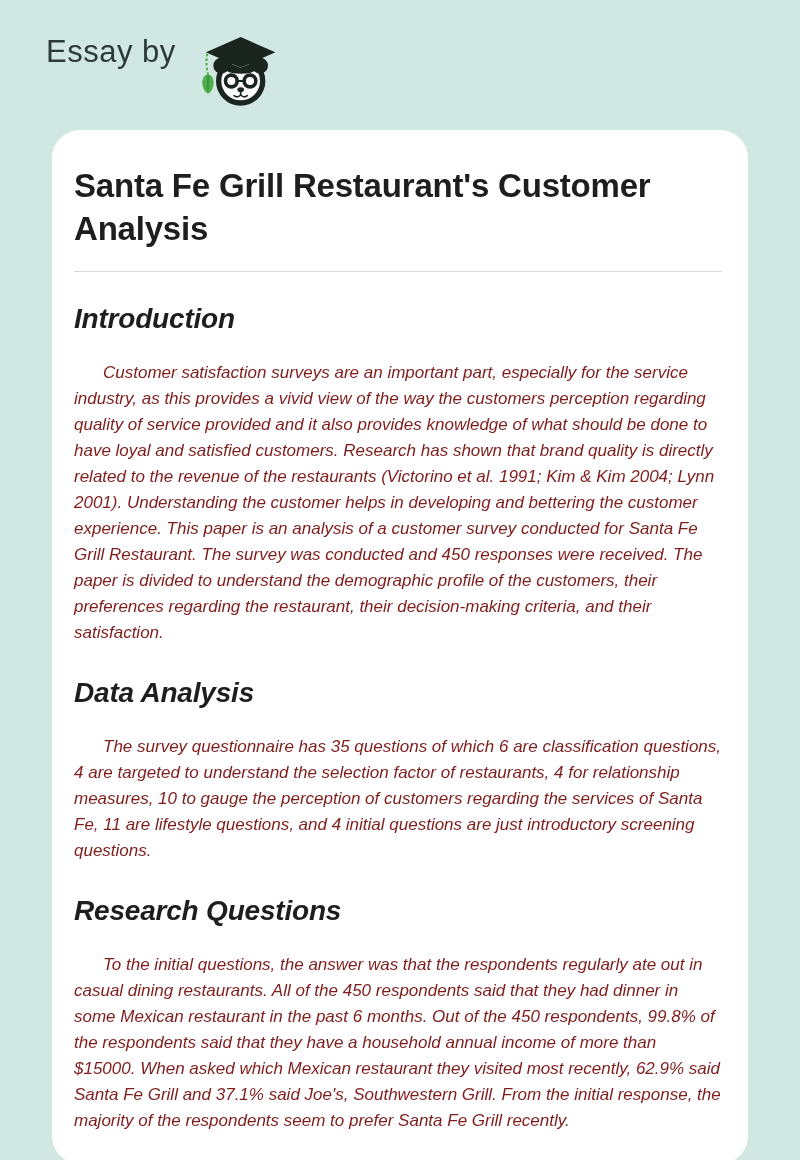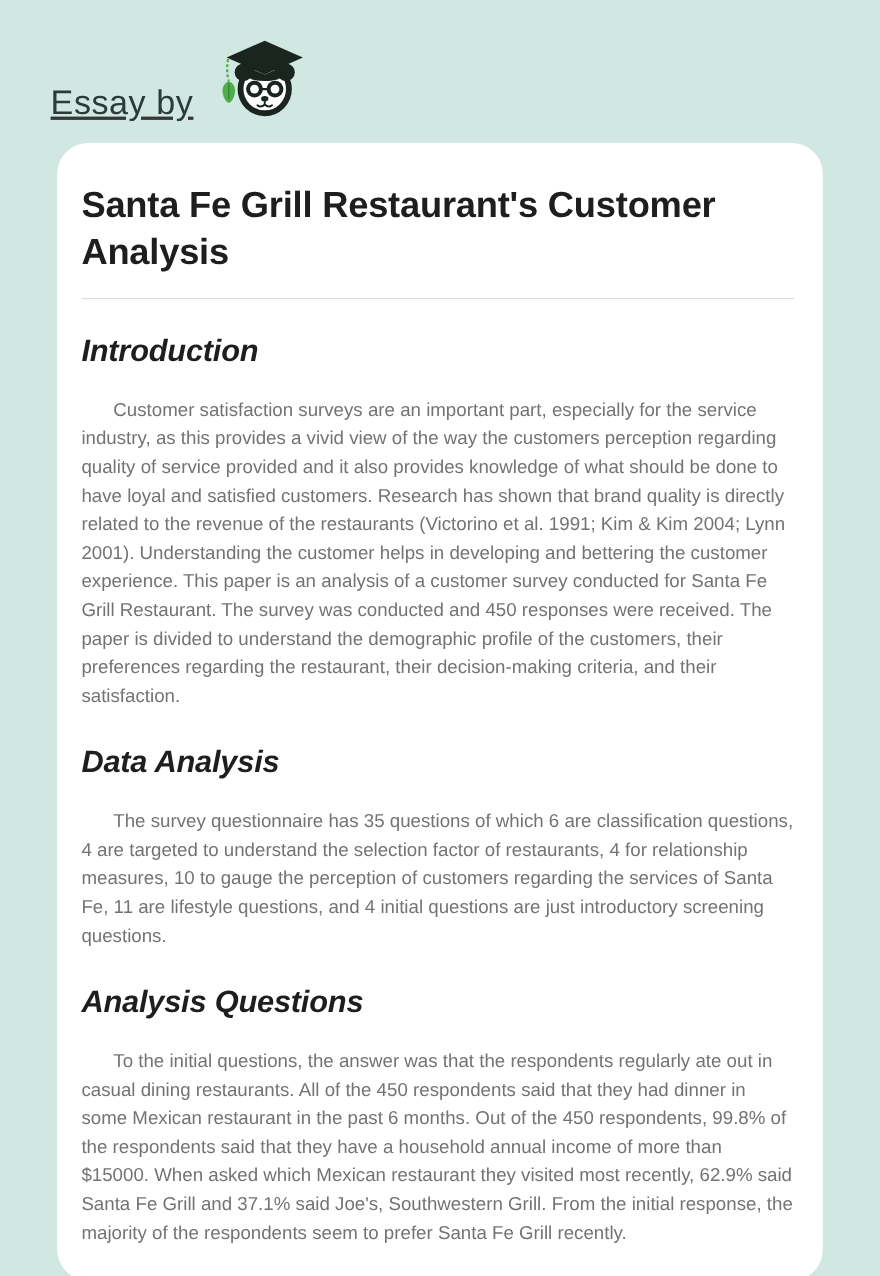--- a/index.html
+++ b/index.html
@@ -4,24 +4,23 @@
 <style>
   * { margin: 0; padding: 0; box-sizing: border-box; }
   html, body { width: 800px; height: 1160px; overflow: hidden; }
   body {
     background: #d0e7e2;
     font-family: "Liberation Sans", sans-serif;
     color: #373737;
   }
   .header {
     display: flex;
-    align-items: flex-end;
+    align-items: flex-start;
     padding: 34px 0 0 46px;
     height: 112px;
-    text-decoration: underline;
   }
   .essay-by {
     font-size: 31px;
     color: #2d3a3a;
     letter-spacing: 0.5px;
   }
   .logo-svg {
     width: 80px;
     height: 78px;
     margin: 0 10px 0 22px;
@@ -84,23 +83,24 @@
     font-weight: bold;
     color: #1e1e1e;
     margin-top: 31px;
     letter-spacing: -0.2px;
     font-style: italic;
   }
   .para {
     margin-top: 25px;
     font-size: 17px;
     line-height: 26px;
-    color: #737373;
+    color: #7f1d1d;
     text-indent: 29px;
     max-width: 650px;
+    font-style: italic;
   }
 </style>
 </head>
 <body>
 
 <div class="header">
   <span class="essay-by">Essay by</span>
   <span>
     <svg class="logo-svg" viewBox="0 0 120 112" xmlns="http://www.w3.org/2000/svg" aria-hidden="true">
 
@@ -139,16 +139,16 @@
     <h2 class="section-heading">Introduction</h2>
     <p class="para">Customer satisfaction surveys are an important part, especially for the service industry, as this provides a vivid view of the way the customers perception regarding quality of service provided and it also provides knowledge of what should be done to have loyal and satisfied customers. Research has shown that brand quality is directly related to the revenue of the restaurants (Victorino et al. 1991; Kim &amp; Kim 2004; Lynn 2001). Understanding the customer helps in developing and bettering the customer experience. This paper is an analysis of a customer survey conducted for Santa Fe Grill Restaurant. The survey was conducted and 450 responses were received. The paper is divided to understand the demographic profile of the customers, their preferences regarding the restaurant, their decision-making criteria, and their satisfaction.</p>
   </section>
 
   <section>
     <h2 class="section-heading">Data Analysis</h2>
     <p class="para">The survey questionnaire has 35 questions of which 6 are classification questions, 4 are targeted to understand the selection factor of restaurants, 4 for relationship measures, 10 to gauge the perception of customers regarding the services of Santa Fe, 11 are lifestyle questions, and 4 initial questions are just introductory screening questions.</p>
   </section>
 
   <section>
-    <h2 class="section-heading">Analysis Questions</h2>
+    <h2 class="section-heading">Research Questions</h2>
     <p class="para">To the initial questions, the answer was that the respondents regularly ate out in casual dining restaurants. All of the 450 respondents said that they had dinner in some Mexican restaurant in the past 6 months. Out of the 450 respondents, 99.8% of the respondents said that they have a household annual income of more than $15000. When asked which Mexican restaurant they visited most recently, 62.9% said Santa Fe Grill and 37.1% said Joe's, Southwestern Grill. From the initial response, the majority of the respondents seem to prefer Santa Fe Grill recently.</p>
   </section>
 </div>
 
 </body></html>

